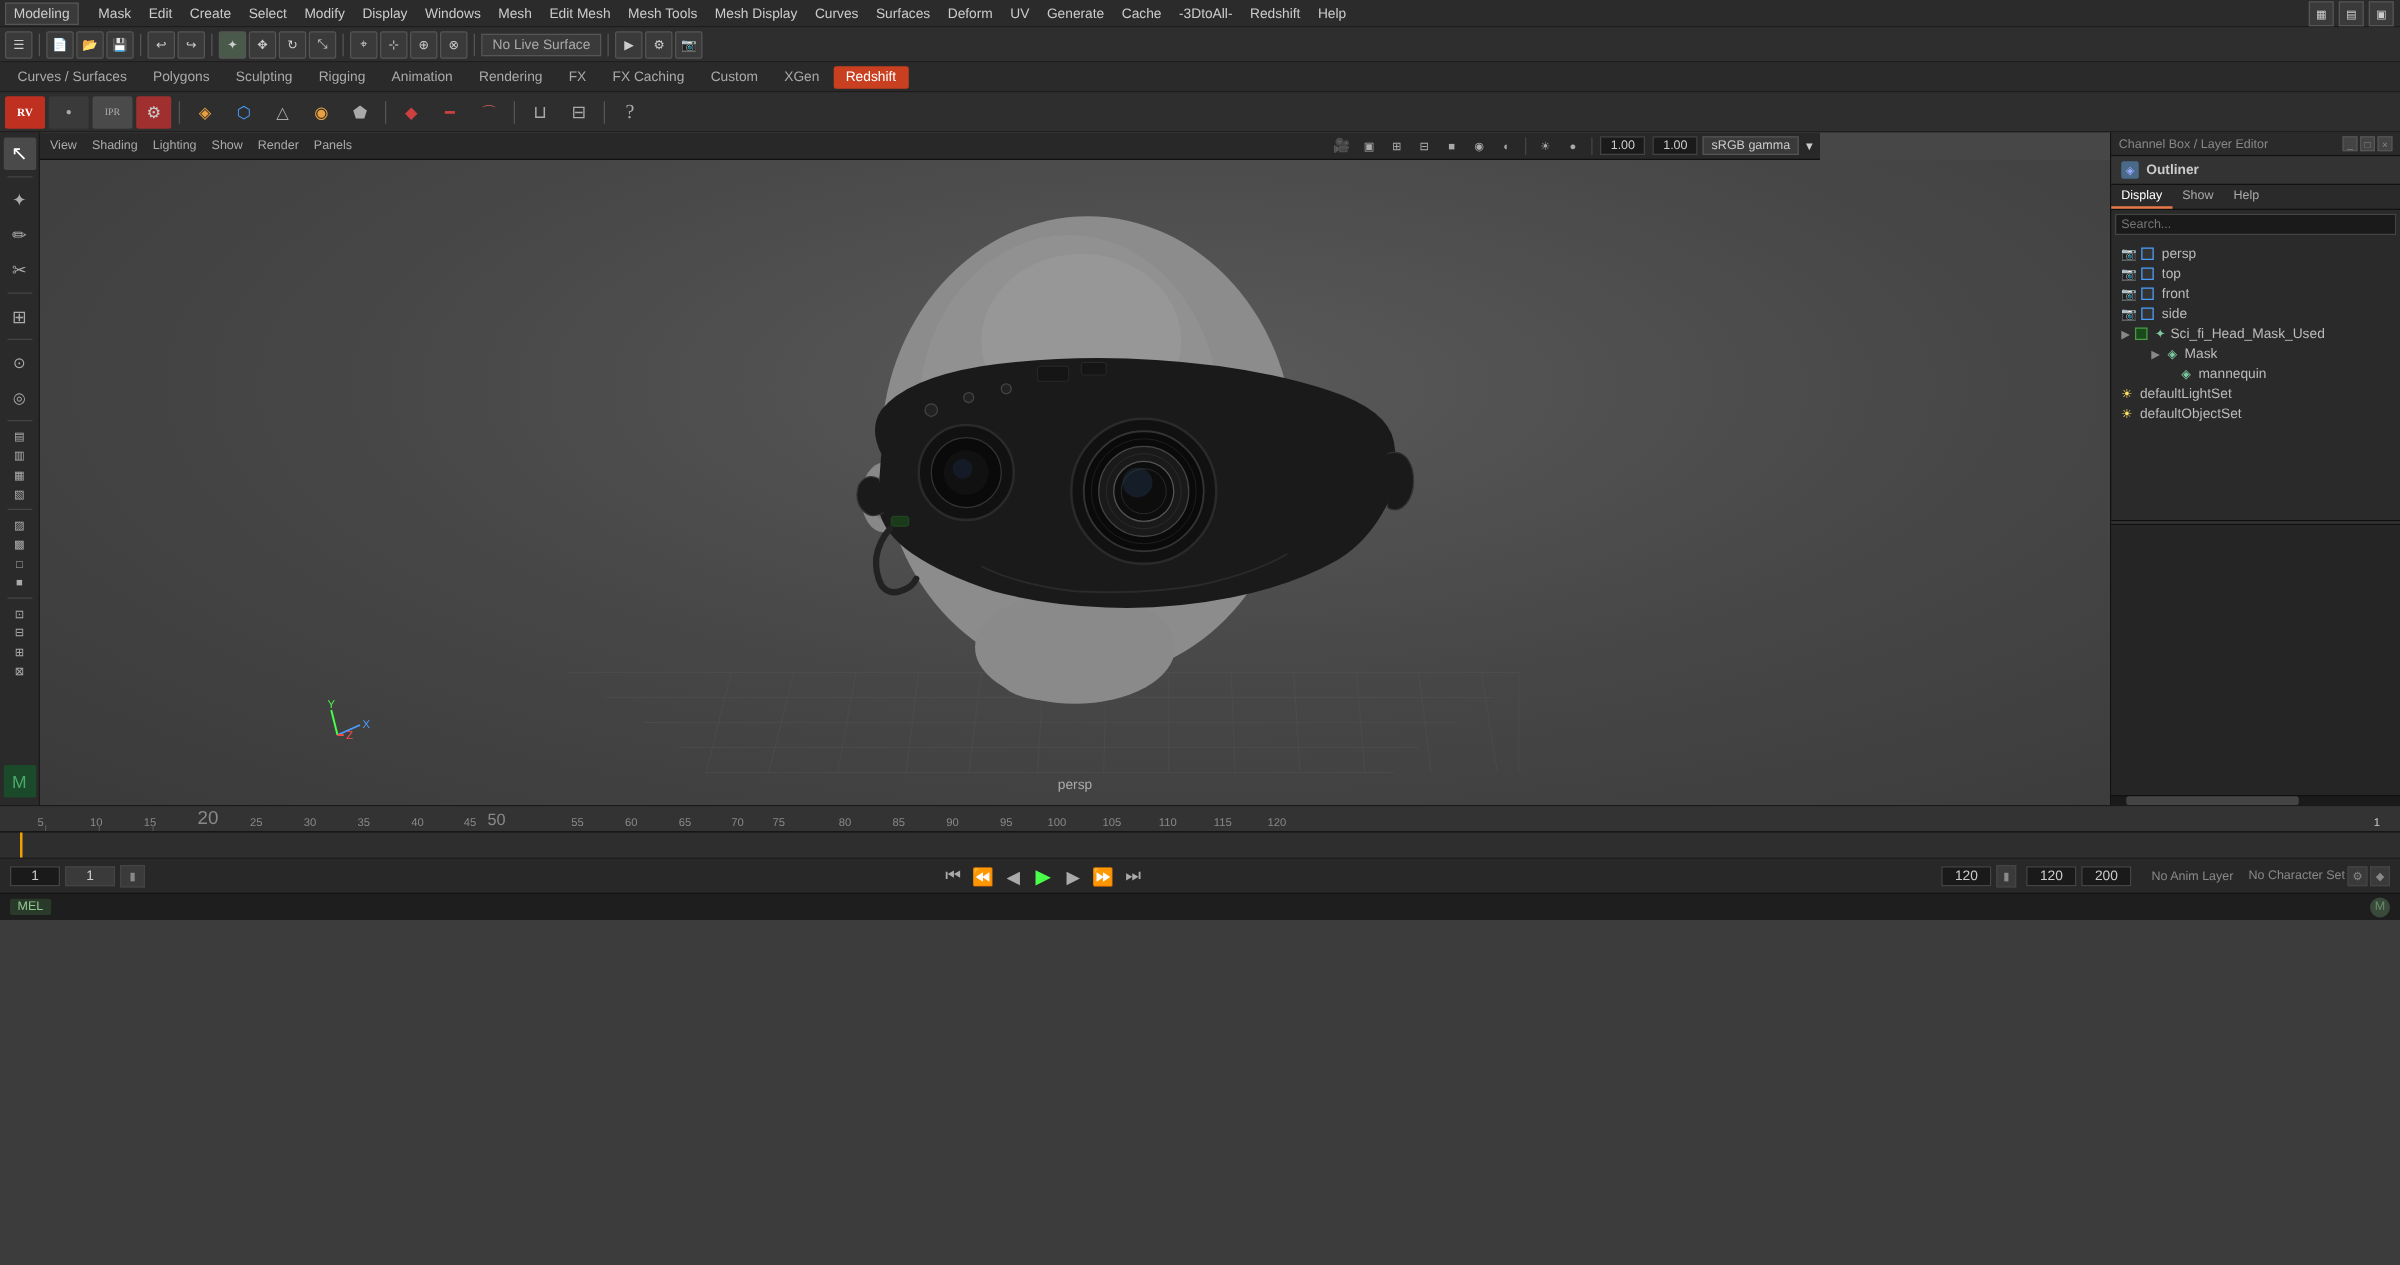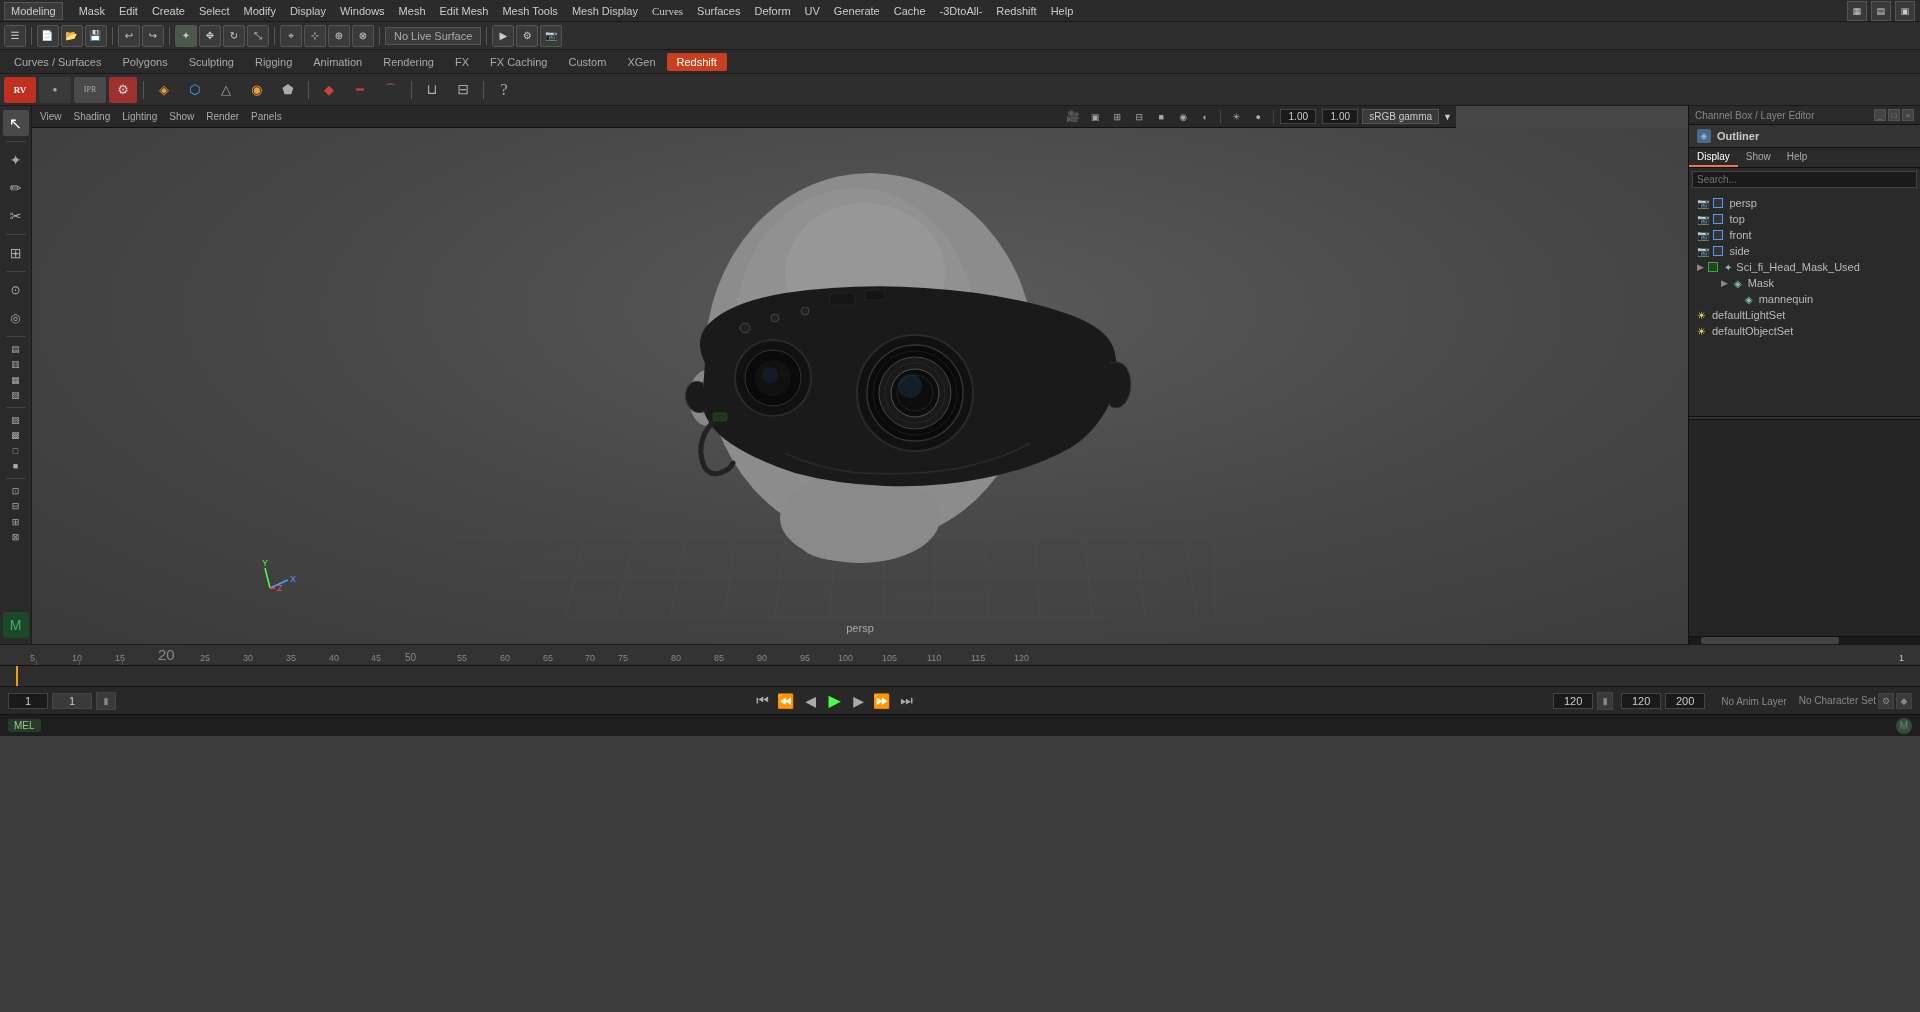--- a/index.html
+++ b/index.html
@@ -70,21 +70,21 @@
   <div style="padding:2px 6px;cursor:pointer;font-size:11px;color:#ccc;">Edit</div>
   <div style="padding:2px 6px;cursor:pointer;font-size:11px;color:#ccc;">Create</div>
   <div style="padding:2px 6px;cursor:pointer;font-size:11px;color:#ccc;">Select</div>
   <div style="padding:2px 6px;cursor:pointer;font-size:11px;color:#ccc;">Modify</div>
   <div style="padding:2px 6px;cursor:pointer;font-size:11px;color:#ccc;">Display</div>
   <div style="padding:2px 6px;cursor:pointer;font-size:11px;color:#ccc;">Windows</div>
   <div style="padding:2px 6px;cursor:pointer;font-size:11px;color:#ccc;">Mesh</div>
   <div style="padding:2px 6px;cursor:pointer;font-size:11px;color:#ccc;">Edit Mesh</div>
   <div style="padding:2px 6px;cursor:pointer;font-size:11px;color:#ccc;">Mesh Tools</div>
   <div style="padding:2px 6px;cursor:pointer;font-size:11px;color:#ccc;">Mesh Display</div>
-  <div style="padding:2px 6px;cursor:pointer;font-size:11px;color:#ccc;font-family:Liberation Serif, serif;">Curves</div>
+  <div style="padding:2px 6px;cursor:pointer;font-size:11px;color:#ccc;">Curves</div>
   <div style="padding:2px 6px;cursor:pointer;font-size:11px;color:#ccc;">Surfaces</div>
   <div style="padding:2px 6px;cursor:pointer;font-size:11px;color:#ccc;">Deform</div>
   <div style="padding:2px 6px;cursor:pointer;font-size:11px;color:#ccc;">UV</div>
   <div style="padding:2px 6px;cursor:pointer;font-size:11px;color:#ccc;">Generate</div>
   <div style="padding:2px 6px;cursor:pointer;font-size:11px;color:#ccc;">Cache</div>
   <div style="padding:2px 6px;cursor:pointer;font-size:11px;color:#ccc;">-3DtoAll-</div>
   <div style="padding:2px 6px;cursor:pointer;font-size:11px;color:#ccc;">Redshift</div>
   <div style="padding:2px 6px;cursor:pointer;font-size:11px;color:#ccc;">Help</div>
   <div style="flex:1;"></div>
   <div style="width:20px;height:20px;background:#3a3a3a;border:1px solid #555;margin:0 1px;display:flex;align-items:center;justify-content:center;cursor:pointer;font-size:9px;">▦</div>
@@ -429,21 +429,21 @@
     <div style="position:absolute;left:0;top:0;right:0;bottom:0;display:flex;align-items:flex-end;padding-bottom:2px;padding-left:16px;">
       <span style="position:absolute;left:30px;font-size:9px;color:#888;">5</span>
       <span style="position:absolute;left:72px;font-size:9px;color:#888;">10</span>
       <span style="position:absolute;left:115px;font-size:9px;color:#888;">15</span>
       <span style="position:absolute;left:158px;font-size:15px;color:#888;">20</span>
       <span style="position:absolute;left:200px;font-size:9px;color:#888;">25</span>
       <span style="position:absolute;left:243px;font-size:9px;color:#888;">30</span>
       <span style="position:absolute;left:286px;font-size:9px;color:#888;">35</span>
       <span style="position:absolute;left:329px;font-size:9px;color:#888;">40</span>
       <span style="position:absolute;left:371px;font-size:9px;color:#888;">45</span>
-      <span style="position:absolute;left:405px;font-size:10px;color:#888;">50</span>
+      <span style="position:absolute;left:390px;font-size:13px;color:#888;">50</span>
       <span style="position:absolute;left:457px;font-size:9px;color:#888;">55</span>
       <span style="position:absolute;left:500px;font-size:9px;color:#888;">60</span>
       <span style="position:absolute;left:543px;font-size:9px;color:#888;">65</span>
       <span style="position:absolute;left:585px;font-size:9px;color:#888;">70</span>
       <span style="position:absolute;left:618px;font-size:9px;color:#888;">75</span>
       <span style="position:absolute;left:671px;font-size:9px;color:#888;">80</span>
       <span style="position:absolute;left:714px;font-size:9px;color:#888;">85</span>
       <span style="position:absolute;left:757px;font-size:9px;color:#888;">90</span>
       <span style="position:absolute;left:800px;font-size:9px;color:#888;">95</span>
       <span style="position:absolute;left:838px;font-size:9px;color:#888;">100</span>

